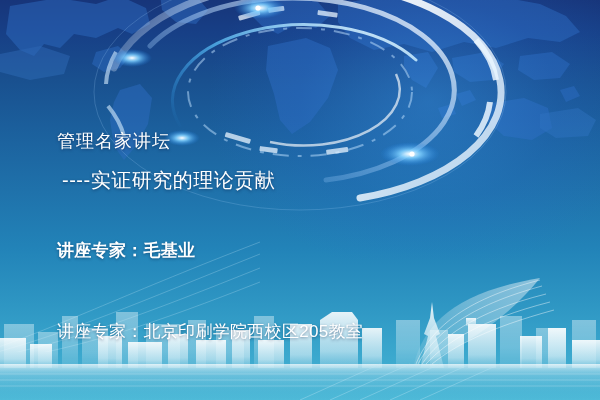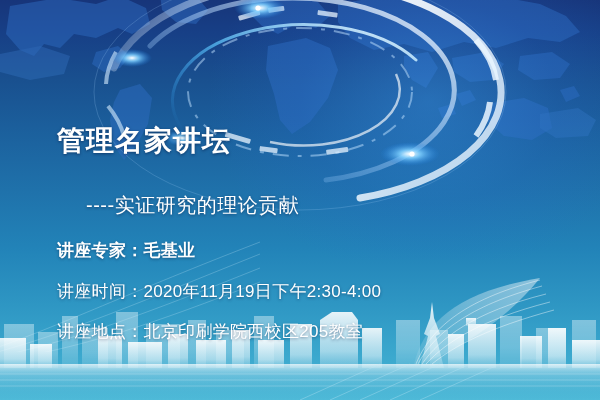--- a/index.html
+++ b/index.html
@@ -77,38 +77,37 @@
 
   
   .content {
     position: absolute;
     left: 0; top: 0;
     width: 600px; height: 400px;
   }
   .t-title {
     position: absolute;
     left: 57px; top: 128px;
-    font-size: 28px;
+    font-size: 18px;
     line-height: 26px;
     color: #ffffff;
     letter-spacing: 1px;
-    font-weight: 700;
+    font-weight: 400;
     text-shadow: 0 1px 3px rgba(4,20,60,.55);
     white-space: nowrap;
   }
   .t-subtitle {
     position: absolute;
-    left: 62px; top: 193px;
+    left: 62px; top: 168px;
     font-size: 20px;
     line-height: 24px;
     color: #ffffff;
     letter-spacing: .5px;
     text-shadow: 0 1px 3px rgba(4,20,60,.5);
     white-space: nowrap;
-    margin-left: 24px;
   }
   .t-line {
     position: absolute;
     left: 57px;
     font-size: 17px;
     line-height: 22px;
     color: #ffffff;
     letter-spacing: .3px;
     text-shadow: 0 1px 3px rgba(4,20,60,.45);
     white-space: nowrap;
@@ -330,18 +329,17 @@
     </g>
   </svg>
 
   <div class="content">
     <div class="t-title">管理名家讲坛</div>
 
     <div class="t-subtitle">----实证研究的理论贡献</div>
 
     <div class="t-line" id="line-speaker">讲座专家：毛基业</div>
 
-    <div class="t-line" id="line-time">讲座时间：2020年11月19日下午2:30-4:00</div>
-
-    <div class="t-line" id="line-location">讲座地点：北京印刷学院西校区205教室</div>
+
+    <div class="t-line" id="line-location">讲座专家：北京印刷学院西校区205教室</div>
   </div>
 
 </div>
 
 </body></html>

